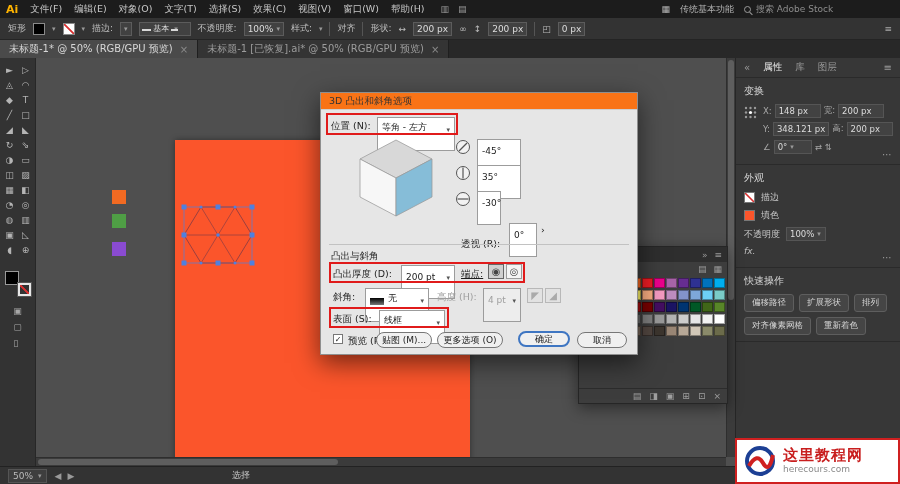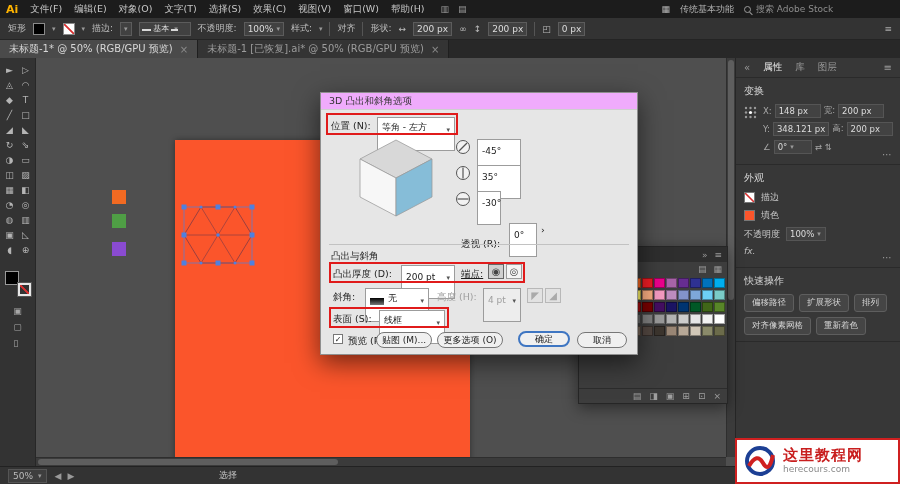--- a/index.html
+++ b/index.html
@@ -85,21 +85,21 @@
                 color:#9a9a9a; font-size:9px; align-items:center; flex:none; }
   .fp-grid { padding:2px 3px; display:grid; grid-template-columns:repeat(12,11px); grid-auto-rows:11px; gap:1px; }
   .fp-grid .sw { width:11px; height:10px; border:1px solid rgba(0,0,0,.35); }
   .fp-footer { margin-top:auto; height:15px; border-top:1px solid #2c2c2c; display:flex;
                justify-content:flex-end; align-items:center; gap:8px; padding:0 6px; color:#9f9f9f; font-size:9px; }
 
   
   .dialog { position:absolute; left:320px; top:92px; width:318px; height:263px; background:#e6e6e6;
             border:1px solid #8f8f8f; box-shadow:0 8px 24px rgba(0,0,0,.55); z-index:10;
             color:#222; font-size:9.5px; }
-  .dlg-title { height:17px; background:#f0abfc; border-bottom:1px solid #cfcfcf; display:flex; align-items:center;
+  .dlg-title { height:17px; background:#f97316; border-bottom:1px solid #cfcfcf; display:flex; align-items:center;
                padding:0 8px; color:#333; }
   .abs { position:absolute; }
   .dlg-label { color:#1e1e1e; white-space:nowrap; }
   .dlg-select,.dlg-field { height:15px; background:#fff; border:1px solid #9c9c9c; display:inline-flex;
                            align-items:flex-end; padding:16px 4px; gap:4px; font-size:9px; color:#222; white-space:nowrap; }
   .dlg-select .caret,.dlg-field .caret { margin-left:auto; color:#555; }
   .cap-btn { width:16px; height:15px; border:1px solid #9c9c9c; background:#f4f4f4; display:flex;
              align-items:center; justify-content:center; font-size:10px; color:#444; }
   .cap-btn.selected { background:#cfcfcf; border-color:#666; }
   .dlg-divider { left:8px; right:8px; height:1px; background:#c2c2c2; }
@@ -139,21 +139,21 @@
   .qa-btn { background:#454545; border:1px solid #5e5e5e; border-radius:3px; color:#d5d5d5;
             font-size:8.5px; padding:2px 7px; white-space:nowrap; }
 
   
   .statusbar { position:absolute; left:0; bottom:0; width:100%; height:18px; background:#333;
                border-top:1px solid #222; display:flex; align-items:center; gap:8px; padding:0 8px;
                font-size:9px; color:#bbb; z-index:3; }
   .zoom-box { background:#3e3e3e; border:1px solid #555; height:14px; display:flex; align-items:center;
               padding:0 4px; gap:5px; }
   .nav-arrows { display:flex; gap:6px; color:#9a9a9a; }
-  .status-tool { position:absolute; left:219px; color:#c5c5c5; }
+  .status-tool { position:absolute; left:232px; color:#c5c5c5; }
 
   
   .watermark { position:absolute; right:0; bottom:0; width:165px; height:46px; background:#fff;
                border:2px solid #cf2020; z-index:30; display:flex; align-items:center; gap:6px; padding:0 6px; }
   .wm-text { display:flex; flex-direction:column; line-height:1.15; }
   .wm-title { color:#c81e1e; font-weight:bold; font-size:15px; letter-spacing:1px; white-space:nowrap; }
   .wm-url { color:#8a8a8a; font-size:9px; }
 
   
   .cube-top { fill:var(--cube-top,#d8d8d8); stroke:#9a9a9a; stroke-width:0.75; }

